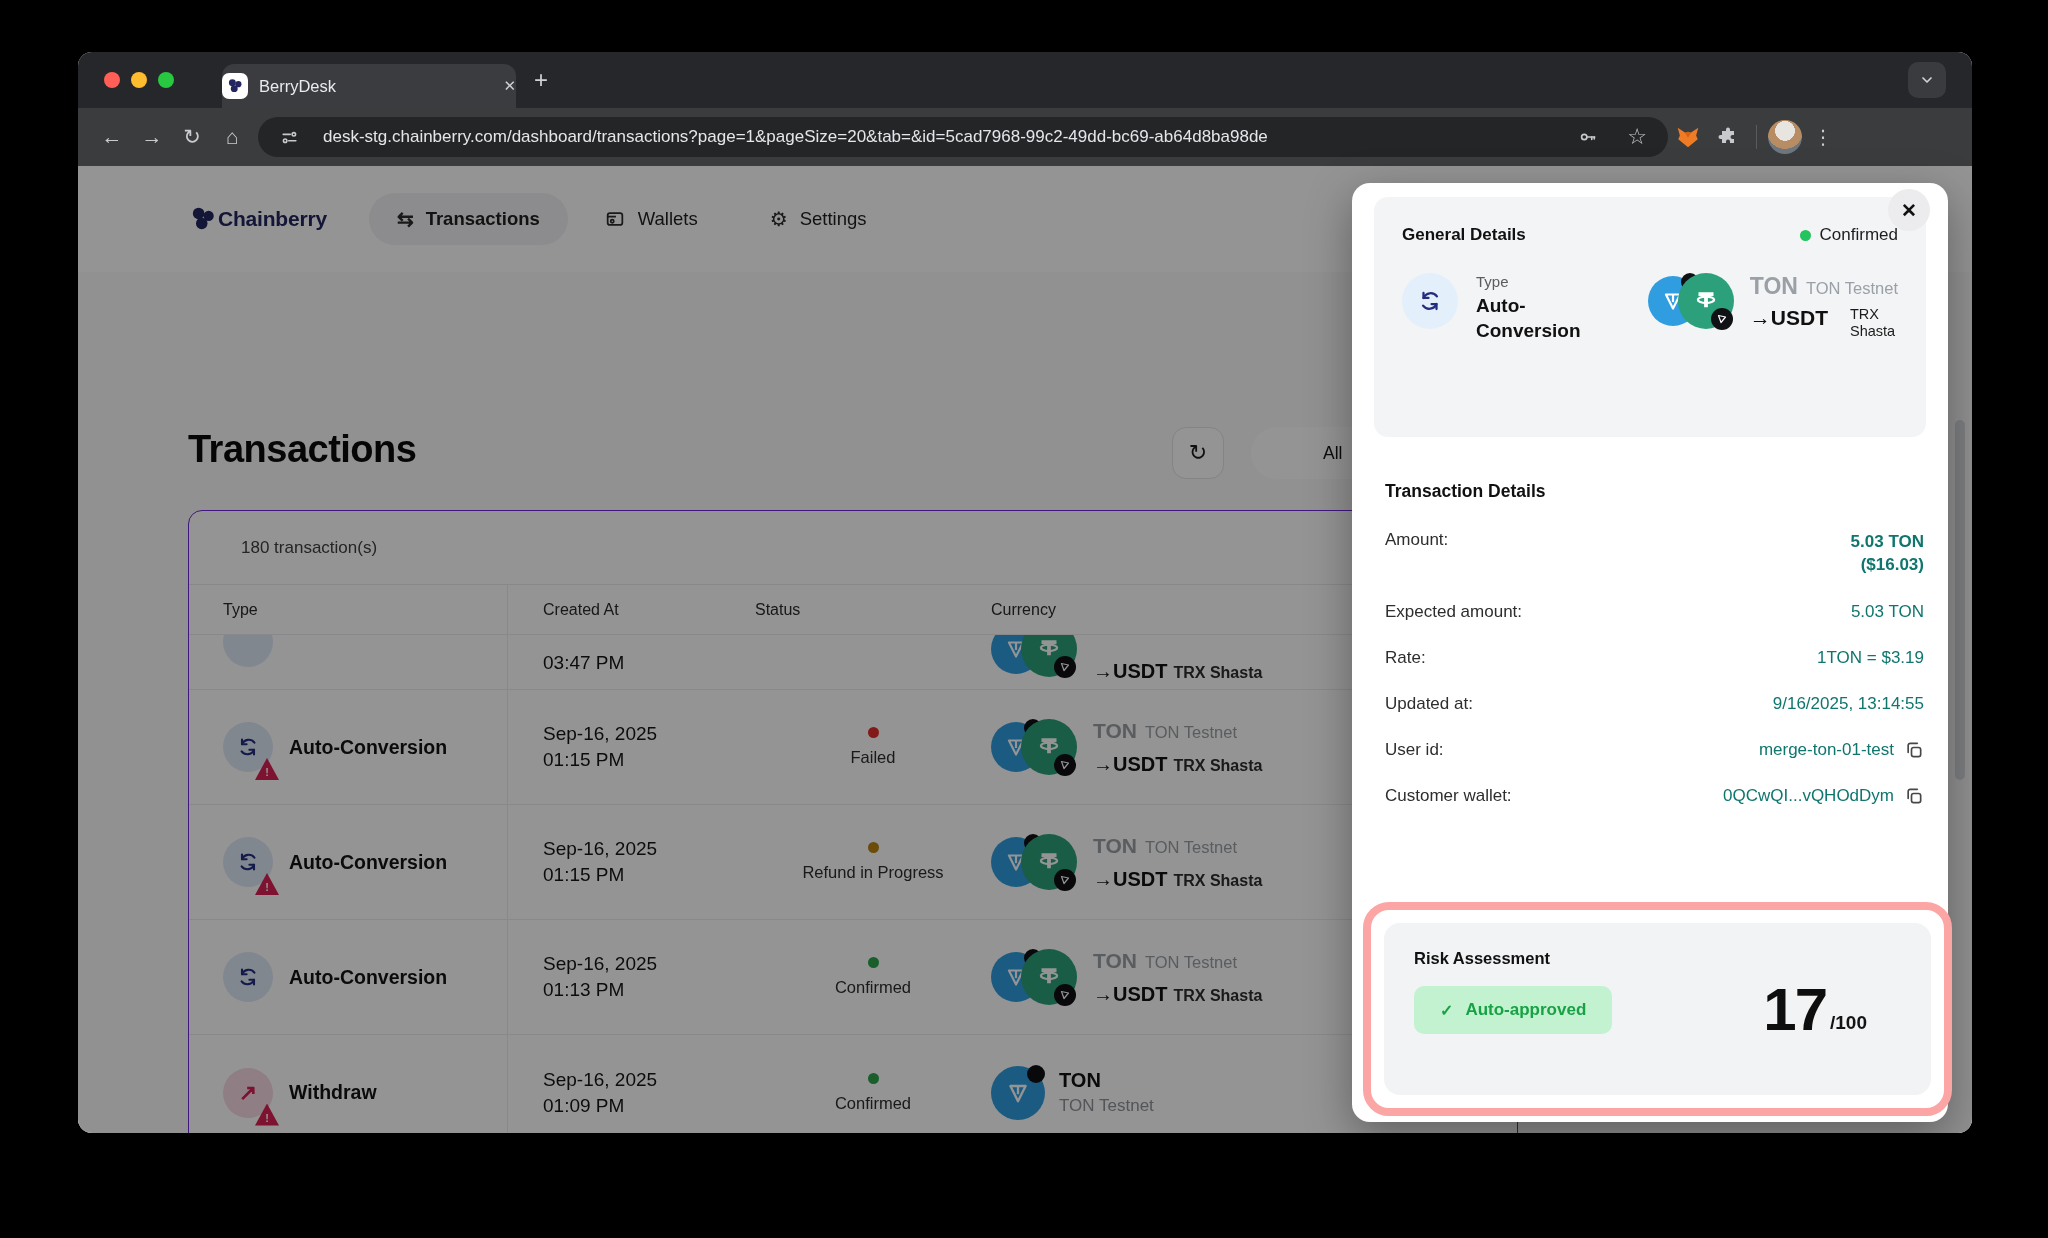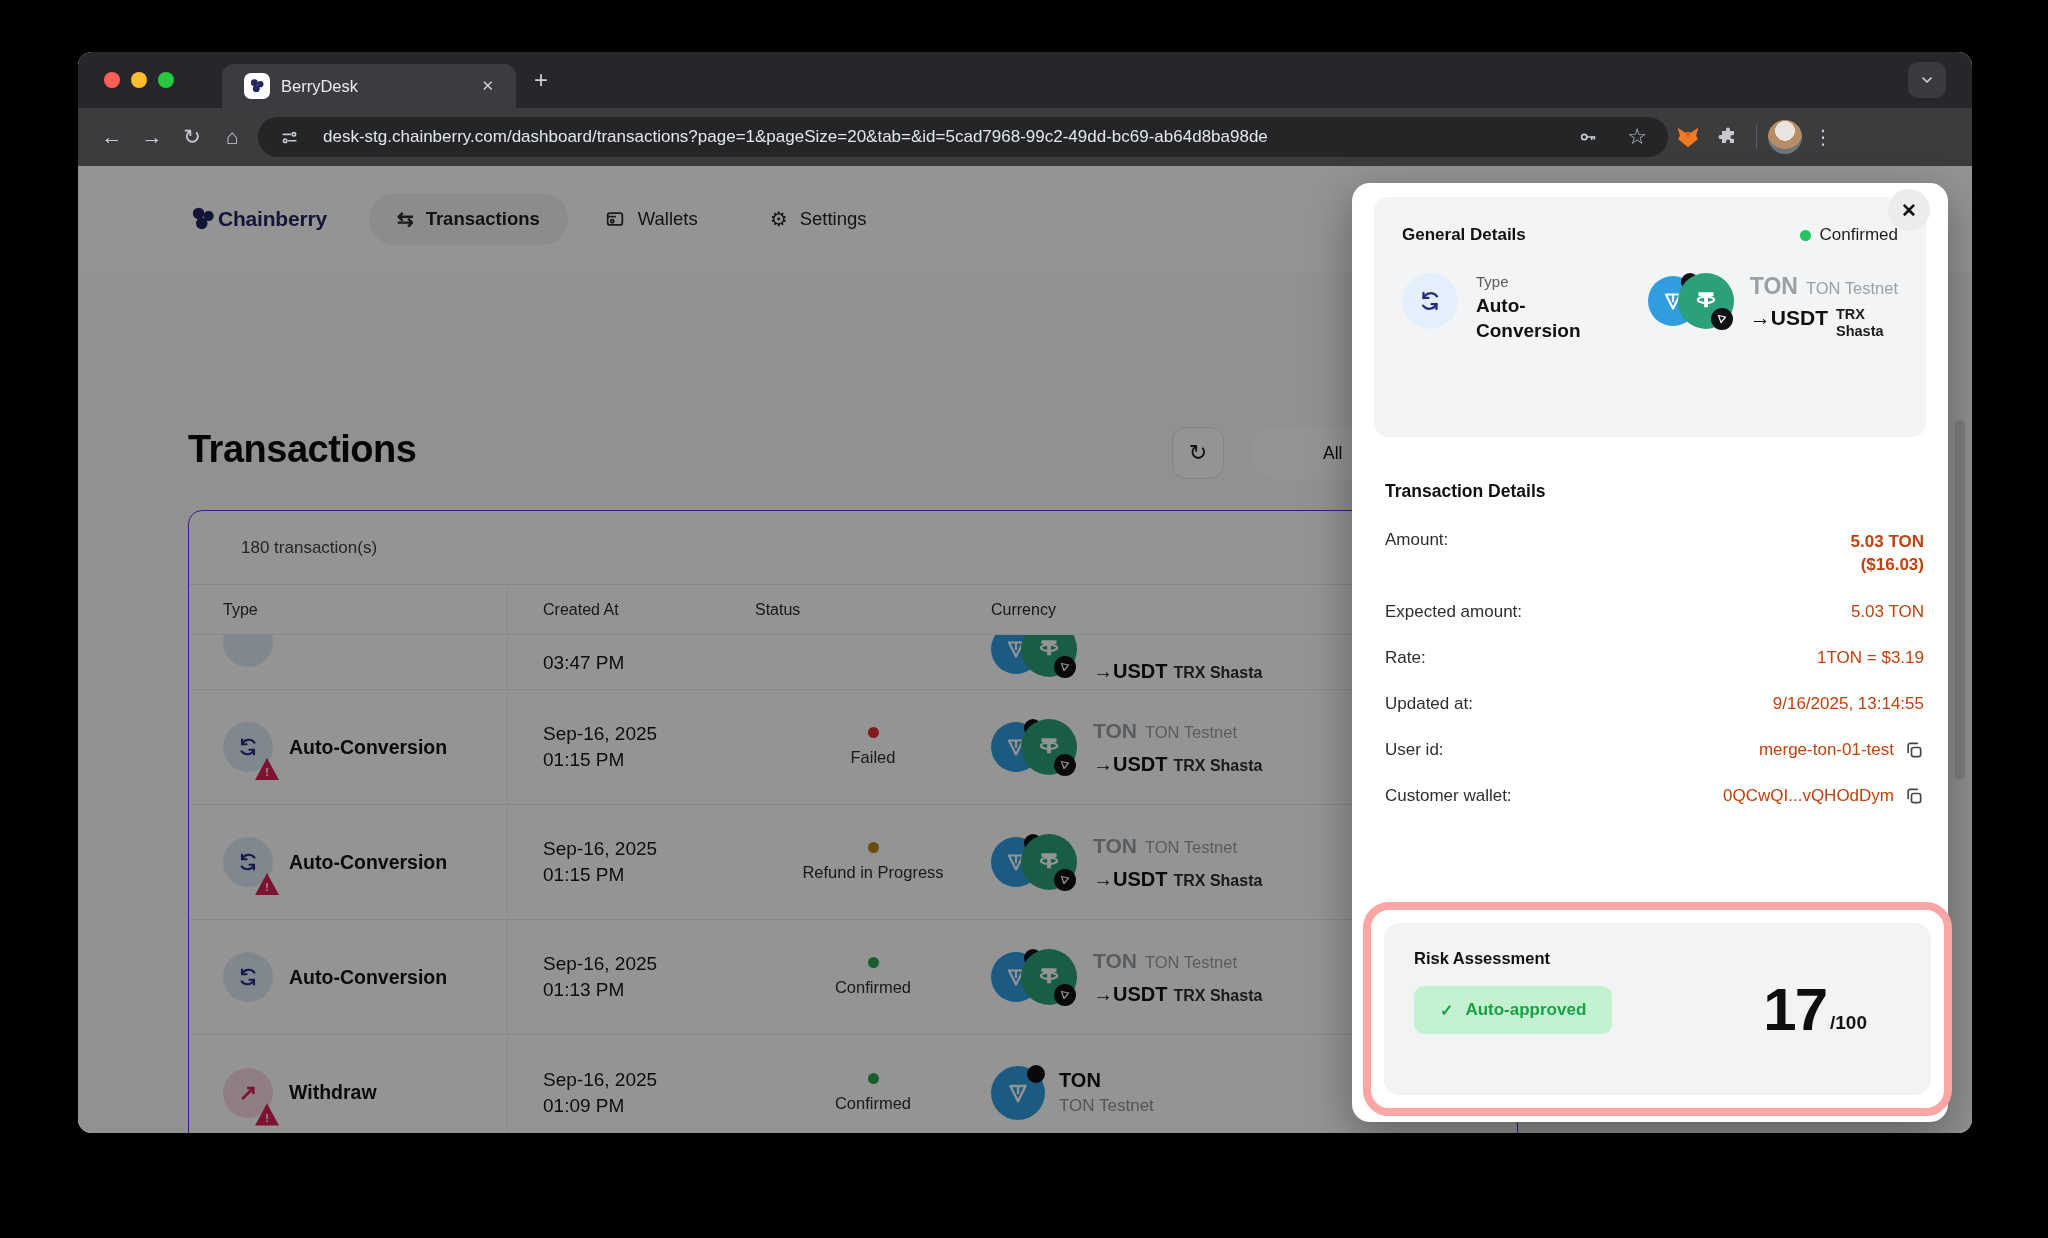--- a/index.html
+++ b/index.html
@@ -11,21 +11,21 @@
   .window { position:absolute; left:78px; top:52px; width:1894px; height:1081px;
             border-radius:14px; overflow:hidden; background:#fff;
             box-shadow:0 26px 70px rgba(0,0,0,.65); }
 
   
   .tabstrip { position:absolute; left:0; top:0; width:100%; height:56px; background:#26272a; }
   .traffic { position:absolute; top:20px; left:26px; display:flex; gap:11px; }
   .light { width:16px; height:16px; border-radius:50%; }
   .light.r { background:#ff5f57; } .light.y { background:#febc2e; } .light.g { background:#28c840; }
   .tab { position:absolute; left:144px; top:12px; width:294px; height:44px; background:#3b3c3f;
-         border-radius:12px 12px 0 0; display:flex; align-items:center; padding:0 22px; gap:11px; }
+         border-radius:12px 12px 0 0; display:flex; align-items:center; padding:0 0; gap:11px; }
   .favicon { width:26px; height:26px; background:#fff; border-radius:7px; display:flex; align-items:center; justify-content:center; }
   .tab-title { color:#e8eaed; font-size:16.5px; flex:1; white-space:nowrap; overflow:hidden; }
   .tab-close { color:#cfd1d4; font-size:15px; cursor:default; }
   .newtab { position:absolute; left:456px; top:16px; color:#cfd1d4; font-size:24px; line-height:24px; }
   .strip-chevron { position:absolute; right:26px; top:10px; width:38px; height:36px; background:#3a3b3e;
                    border-radius:10px; display:flex; align-items:center; justify-content:center; }
 
   
   .toolbar { position:absolute; left:0; top:56px; width:100%; height:58px; background:#3b3c3e;
              display:flex; align-items:center; padding:0 14px; }
@@ -126,26 +126,26 @@
   .gdot { width:11px; height:11px; border-radius:50%; background:#21c45d; }
   .gtype-row { margin-top:28px; display:flex; justify-content:space-between; }
   .gtype-left { display:flex; gap:18px; }
   .gtype-ic { width:56px; height:56px; border-radius:50%; background:#e4effc; display:flex; align-items:center; justify-content:center; flex:0 0 auto; }
   .gtype-lab { font-size:15px; color:#5c5c5c; }
   .gtype-val { margin-top:3px; font-size:19px; font-weight:700; color:#111; width:132px; line-height:25px; }
   .gcurr { display:flex; gap:14px; }
   .gcurr .curr-l1 { font-size:23px; }
   .gcurr-l2 { margin-top:6px; display:flex; align-items:flex-start; }
   .gcurr-to { font-size:21px; font-weight:700; color:#101010; }
-  .gcurr-net { margin-left:8px; font-size:14.5px; font-weight:700; color:#1b1b1b; line-height:17px; }
+  .gcurr-net { margin-left:22px; font-size:14.5px; font-weight:400; color:#1b1b1b; line-height:17px; }
 
   .td-title { margin:44px 0 28px 33px; font-size:17.5px; font-weight:700; color:#101010; }
   .kv { display:flex; justify-content:space-between; align-items:flex-start; margin:0 24px 26px 33px; }
   .kv-label { font-size:17px; color:#2e2e2e; }
-  .kv-value { font-size:17px; color:#c2410c; text-align:right; display:flex; align-items:center; gap:10px; }
+  .kv-value { font-size:17px; color:#0f766e; text-align:right; display:flex; align-items:center; gap:10px; }
   .kv-amount .kv-value { display:block; font-weight:700; line-height:23px; }
   .copy-ic { display:inline-flex; }
 
   
   .risk-annotation { position:absolute; left:11px; right:-4px; top:719px; height:214px;
                      border:8px solid #fca5a5; border-radius:26px; z-index:70; }
   .risk-card { position:absolute; left:13px; right:13px; top:13px; bottom:13px; background:#f2f3f5;
                border-radius:16px; padding:26px 30px; }
   .risk-title { font-size:16.5px; font-weight:700; color:#111; }
   .risk-row { margin-top:16px; display:flex; align-items:center; justify-content:space-between; }

